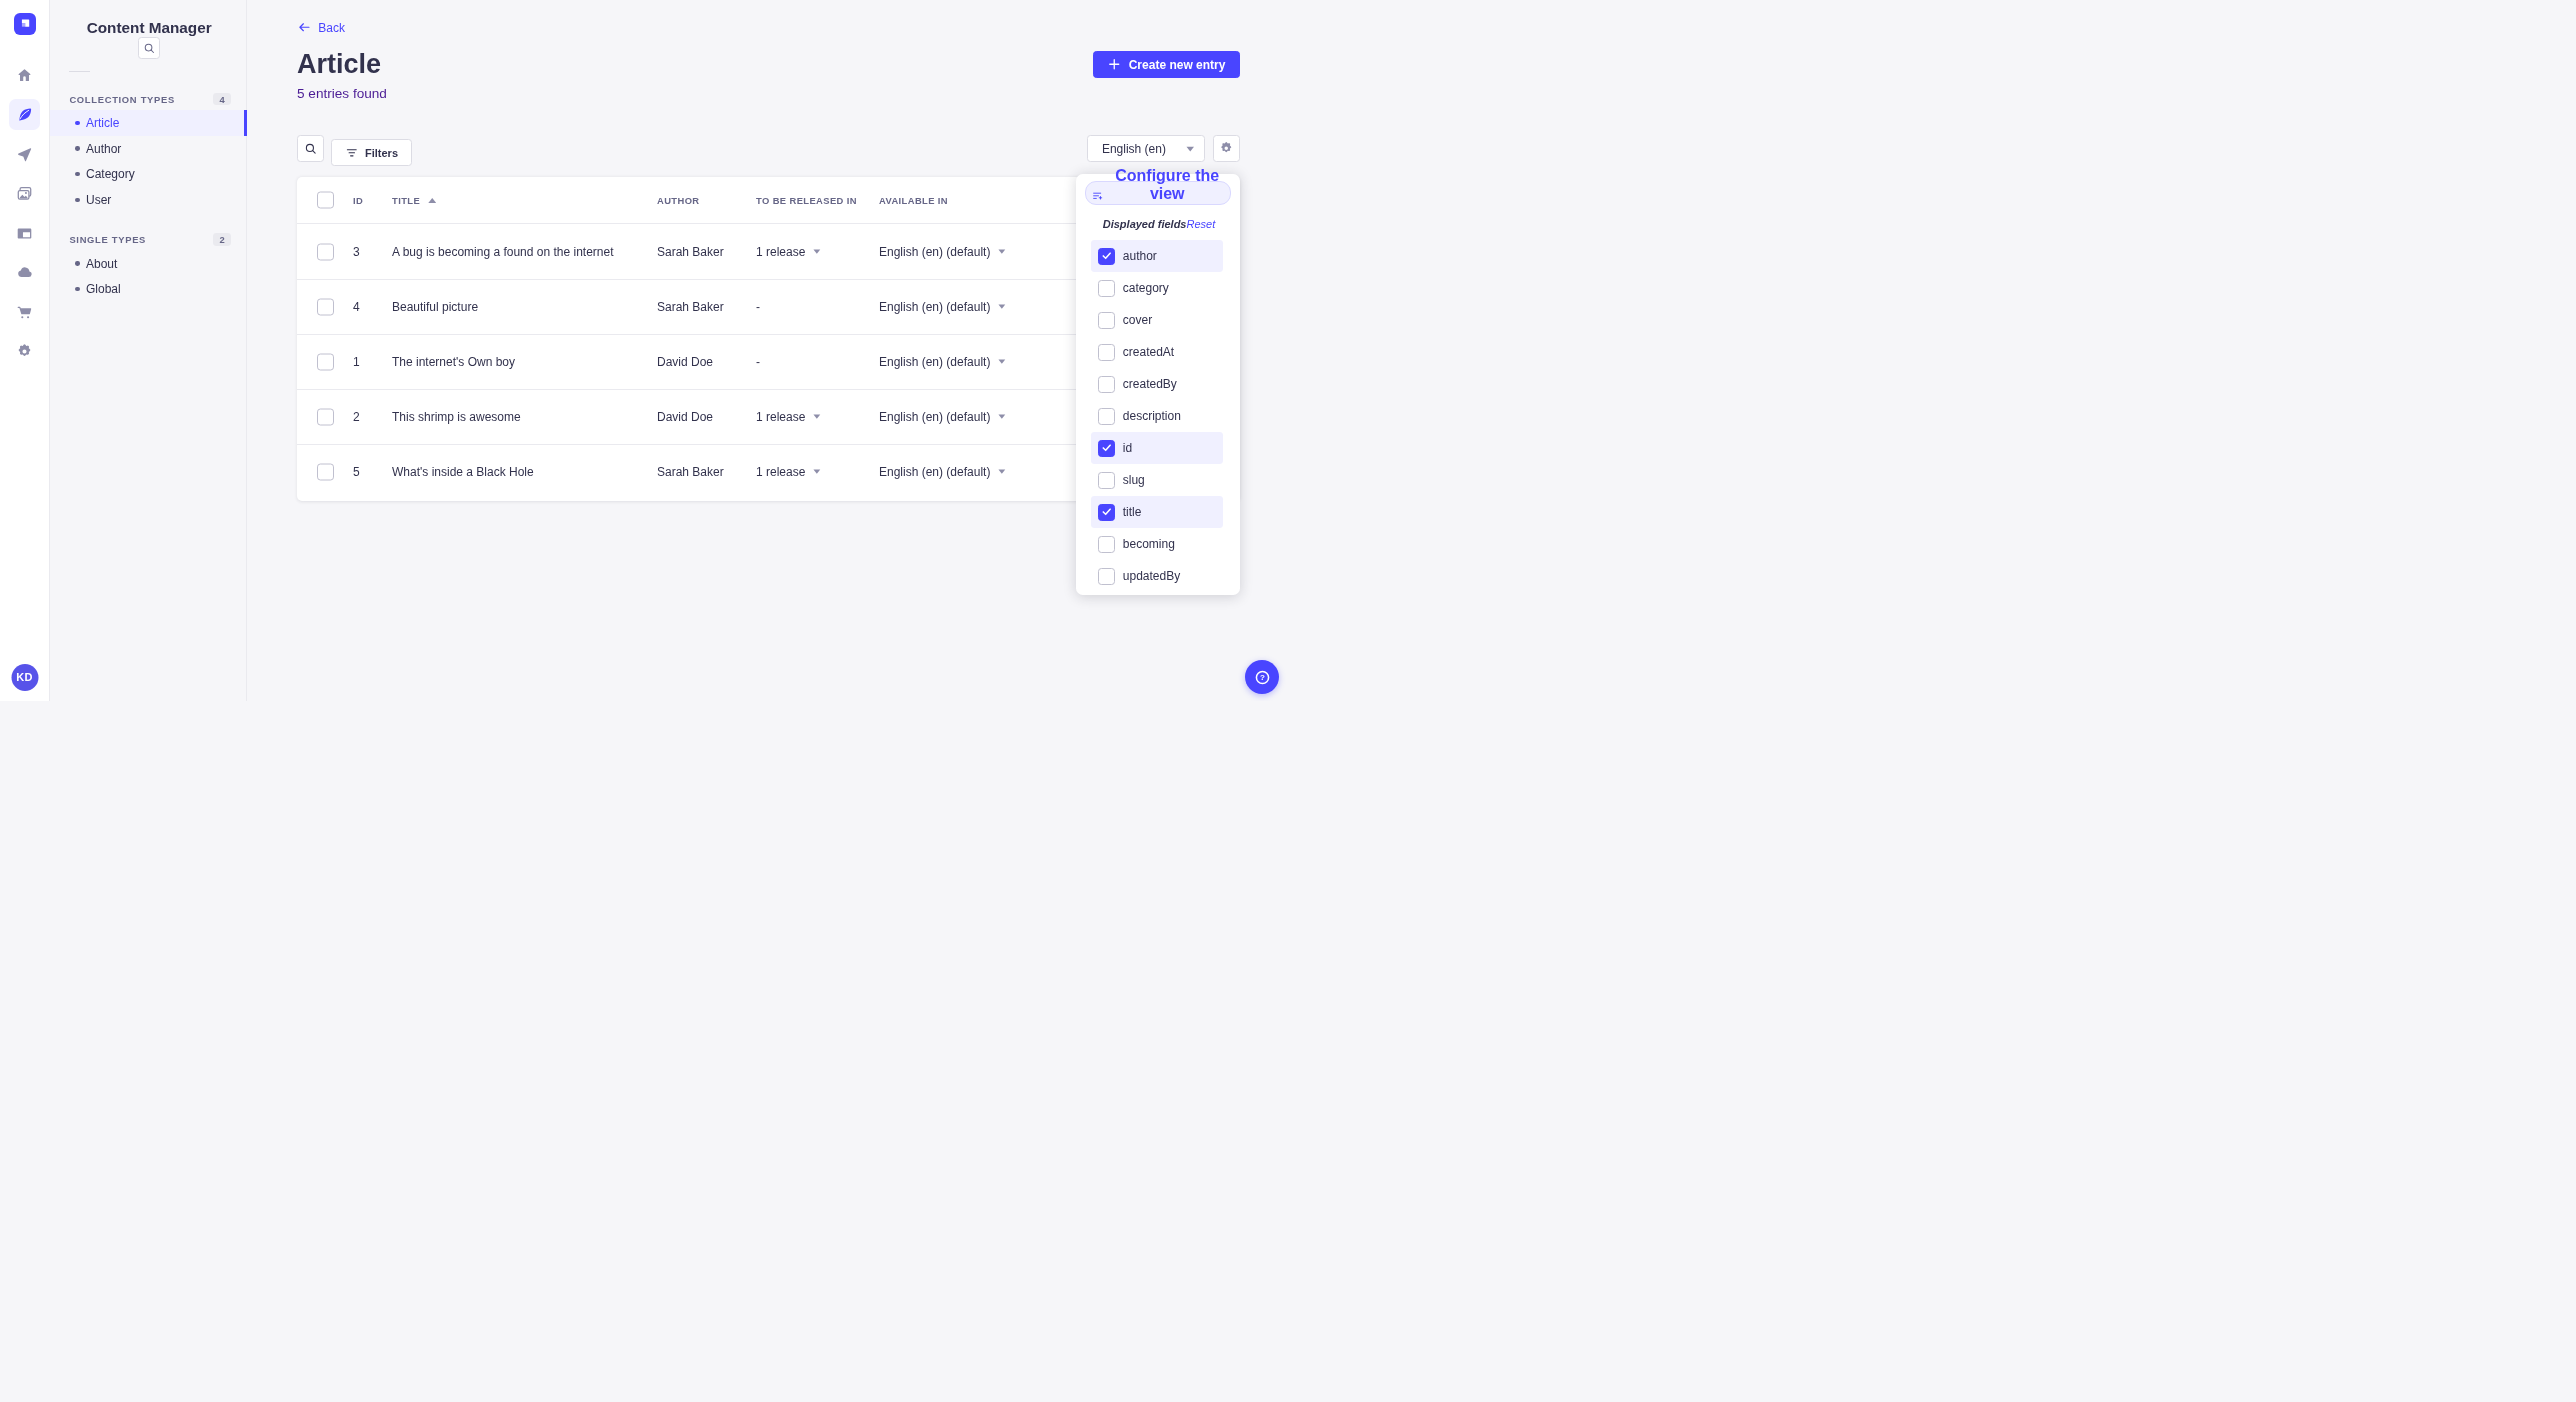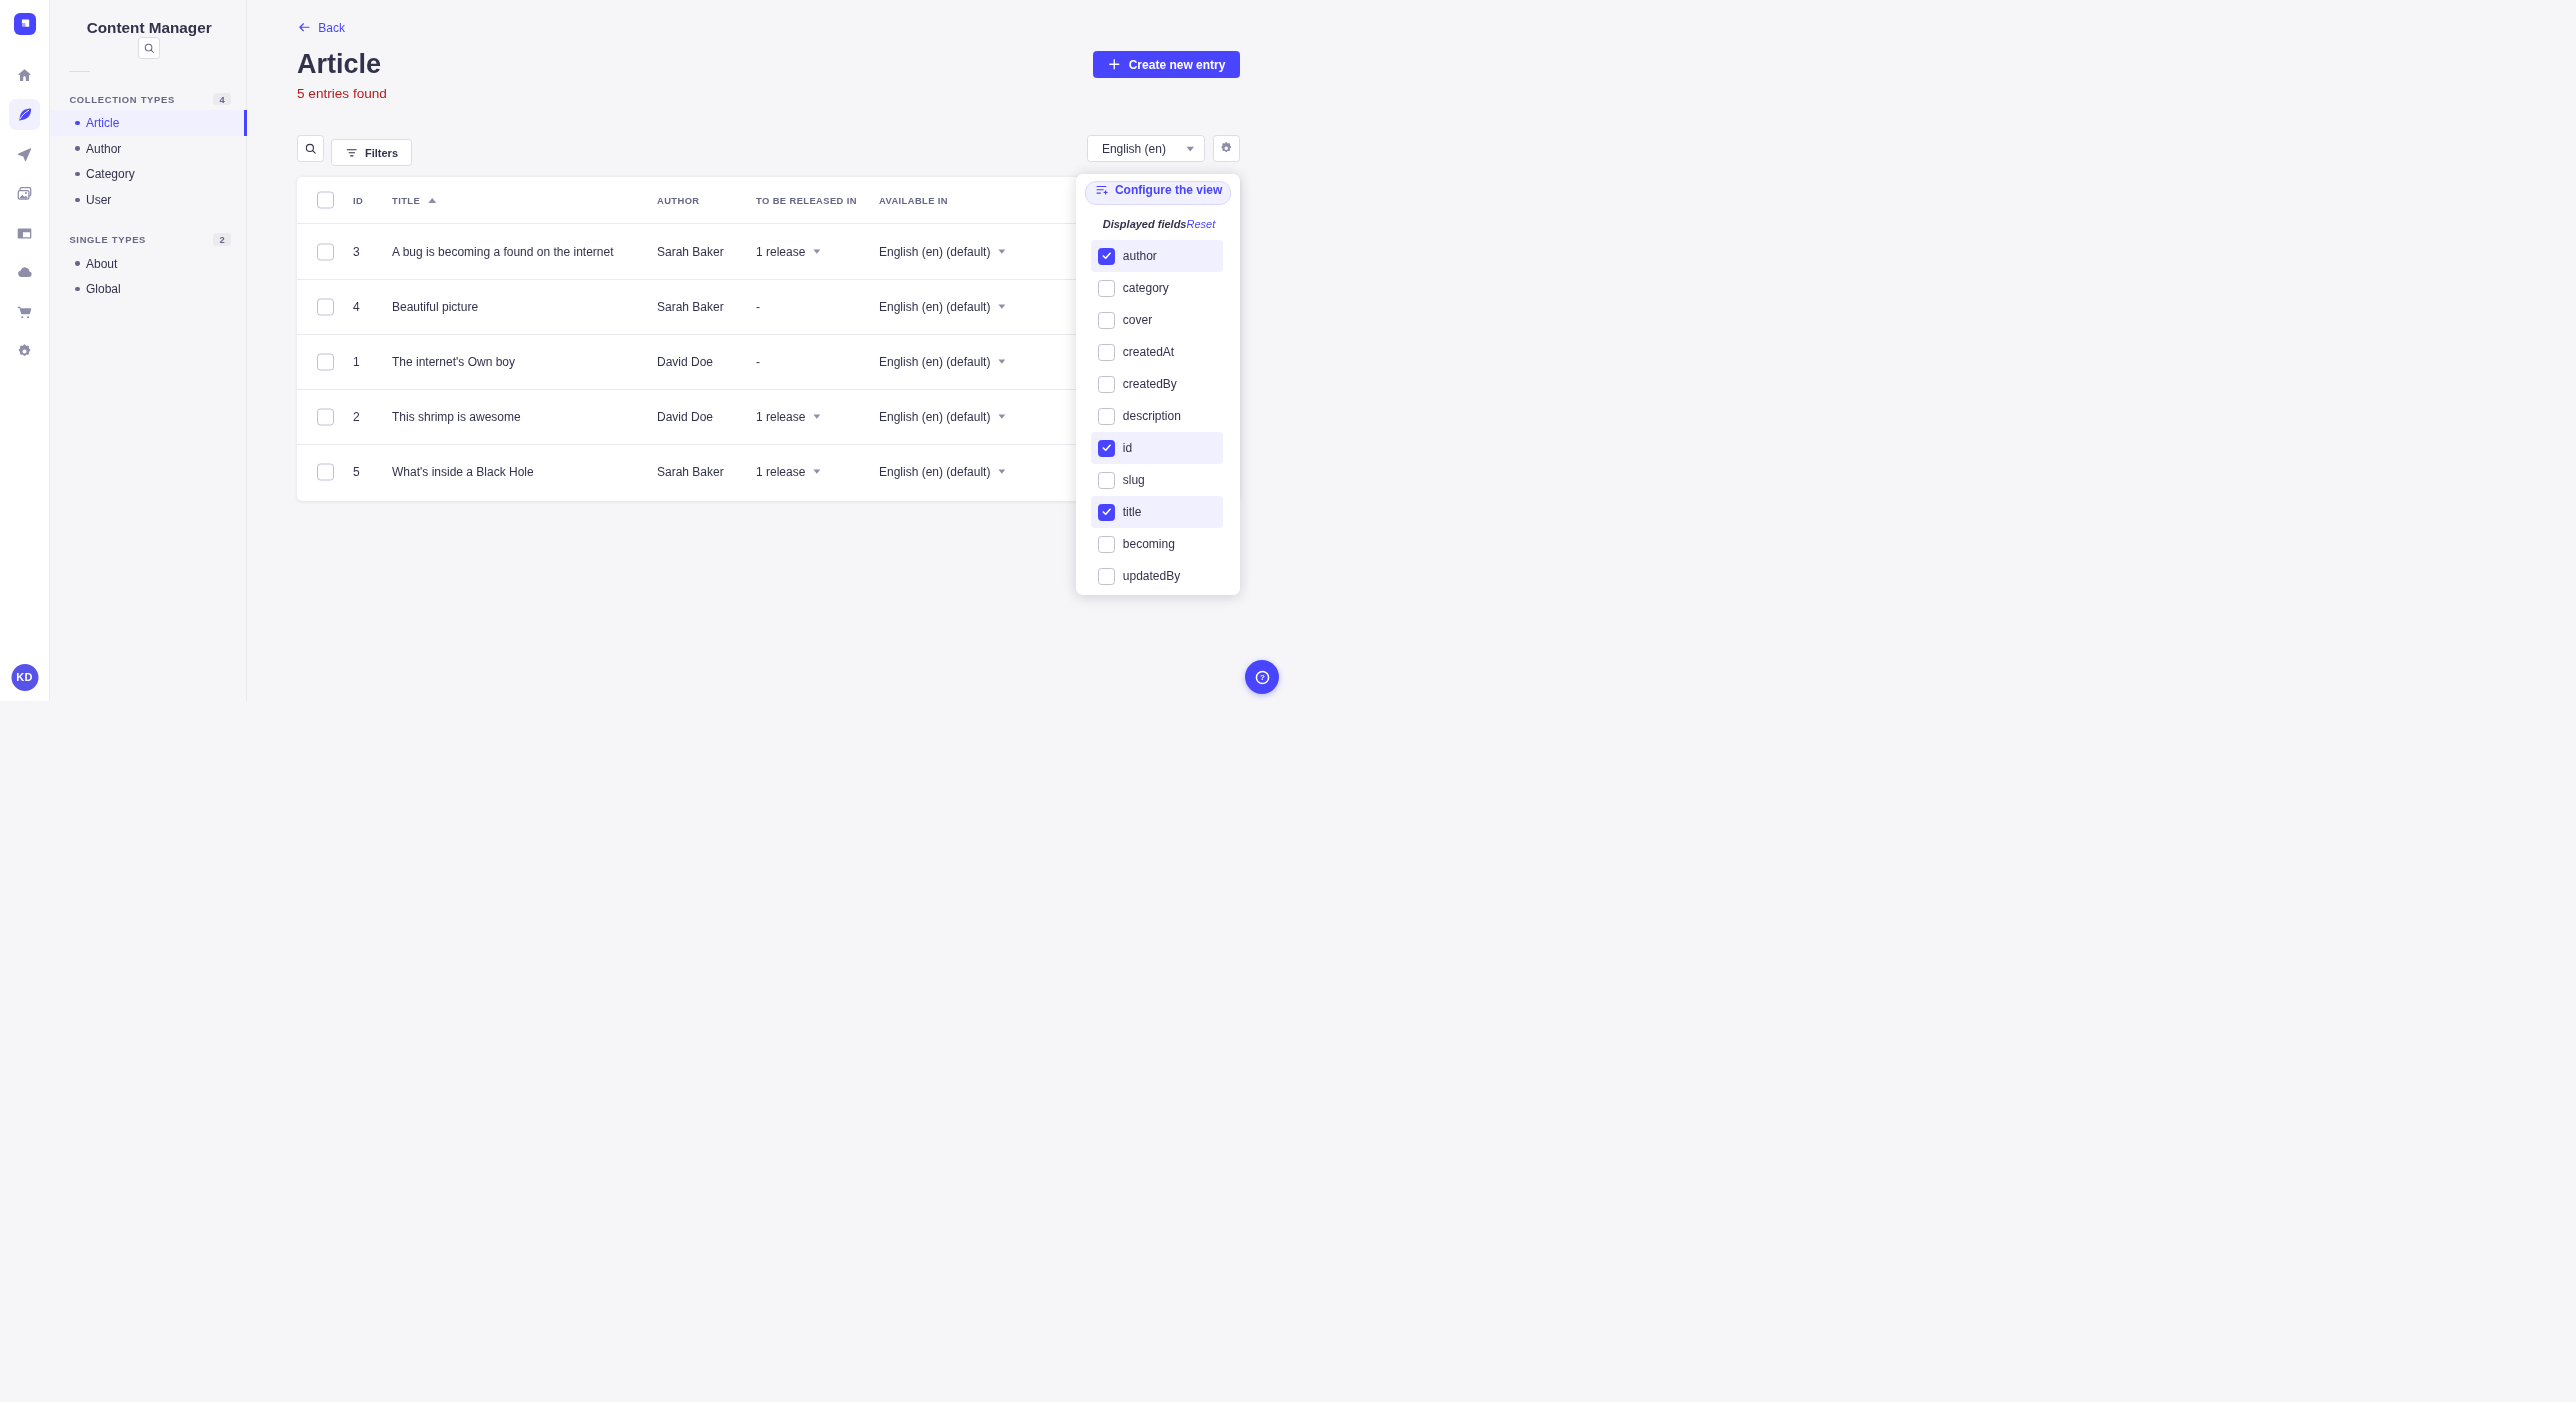--- a/index.html
+++ b/index.html
@@ -30,21 +30,21 @@
   .subnav-item .dot{position:absolute;left:26.4px;width:4.3px;height:4.3px;border-radius:50%;background:#666687;}
   .subnav-item .label{margin-left:37px;font-size:12px;color:#32324d;}
   .subnav-item.active{background:#f0f0ff;}
   .subnav-item.active::after{content:"";position:absolute;right:-0.9px;top:0;bottom:0;width:2.6px;background:#4945ff;}
   .subnav-item.active .label{color:#4945ff;font-weight:500;}
   .subnav-item.active .dot{background:#4945ff;}
   
   .main{position:absolute;left:245px;top:0;right:0;bottom:0;}
   .back{position:absolute;left:52px;top:20.4px;display:flex;align-items:center;gap:6.8px;color:#4945ff;font-size:12px;font-weight:500;cursor:pointer;text-decoration:none;}
   .page-title{position:absolute;left:52px;top:49px;margin:0;font-size:27px;line-height:31px;font-weight:700;color:#32324d;}
-  .subtitle{position:absolute;left:52px;top:85px;font-size:13.6px;line-height:17px;color:#b91c1c;}
+  .subtitle{position:absolute;left:52px;top:85px;font-size:13.6px;line-height:17px;color:#4c1d95;}
   .create-btn{position:absolute;right:48px;top:51px;height:27px;padding:0 13.6px;background:#4945ff;border:0.9px solid #4945ff;border-radius:3.4px;color:#fff;font-size:12px;font-weight:600;display:flex;align-items:center;gap:6.8px;cursor:pointer;}
   .toolbar{position:absolute;left:52px;right:48px;top:135px;height:27px;display:flex;align-items:center;}
   .icon-btn{width:27px;height:27px;background:#fff;border:0.9px solid #dcdce4;border-radius:3.4px;display:flex;align-items:center;justify-content:center;cursor:pointer;padding:0;color:#32324d;}
   .filters-btn{margin-left:6.8px;height:27px;padding:0 12.8px;background:#fff;border:0.9px solid #dcdce4;border-radius:3.4px;display:flex;align-items:center;gap:6.8px;font-size:11px;font-weight:600;color:#32324d;cursor:pointer;margin-top:8px;}
   .toolbar-right{margin-left:auto;display:flex;align-items:center;gap:7.7px;}
   .locale-select{height:27px;box-sizing:border-box;min-width:118px;padding:0 10.2px 0 13.6px;background:#fff;border:0.9px solid #dcdce4;border-radius:3.4px;display:flex;align-items:center;justify-content:space-between;gap:12px;font-size:12px;color:#32324d;cursor:pointer;}
   .gear-btn{color:#8e8ea9;}
   
   .table{position:absolute;left:52px;top:177px;width:943px;height:324px;background:#fff;border-radius:5.1px;box-shadow:0 0.9px 3.4px rgba(33,33,52,.1);overflow:hidden;}
   .thead{position:relative;height:46px;border-bottom:0.9px solid #eaeaef;}
@@ -53,21 +53,21 @@
   .cb{position:absolute;left:20.4px;top:50%;transform:translateY(-50%);width:17px;height:17px;box-sizing:border-box;background:#fff;border:0.9px solid #c0c0cf;border-radius:3.4px;cursor:pointer;}
   .cell{position:absolute;top:50%;transform:translateY(-50%);font-size:12px;color:#32324d;display:flex;align-items:center;gap:7.7px;white-space:nowrap;}
   .cell.th{font-size:9.4px;font-weight:700;letter-spacing:0.4px;color:#666687;}
   .col-id{left:56px;}
   .col-title{left:95px;}
   .col-author{left:360px;}
   .col-release{left:459px;}
   .col-locale{left:582px;}
   
   .popover{position:absolute;left:1076px;top:174px;width:164px;height:421px;background:#fff;border-radius:6.8px;box-shadow:0 1.7px 12.8px rgba(33,33,52,.18);z-index:5;}
-  .configure-btn{position:absolute;left:9.4px;top:6.8px;width:146px;height:24px;box-sizing:border-box;background:#f0f0ff;border:0.9px solid #d9d8ff;border-radius:11px;color:#4945ff;font-size:12px;font-weight:600;display:flex;align-items:flex-start;justify-content:center;gap:6.8px;cursor:pointer;}
+  .configure-btn{position:absolute;left:9.4px;top:6.8px;width:146px;height:24px;box-sizing:border-box;background:#f0f0ff;border:0.9px solid #d9d8ff;border-radius:11px;color:#4945ff;font-size:16px;font-weight:600;display:flex;align-items:flex-end;justify-content:center;gap:6.8px;cursor:pointer;}
   .fields-head{position:absolute;left:19px;right:17px;top:43px;height:13.6px;display:flex;align-items:center;justify-content:center;font-style:italic;}
   .fields-title{font-size:11px;font-weight:700;color:#32324d;}
   .reset{font-size:11px;font-weight:500;color:#4945ff;cursor:pointer;text-decoration:none;}
   .fields-list{position:absolute;left:15.3px;right:17px;top:66px;}
   .field{height:32px;border-radius:3.4px;display:flex;align-items:center;gap:7.7px;padding-left:6.8px;cursor:pointer;}
   .field.checked{background:#f0f0ff;}
   .fcb{width:17px;height:17px;box-sizing:border-box;background:#fff;border:0.9px solid #c0c0cf;border-radius:3.4px;display:flex;align-items:center;justify-content:center;flex:0 0 auto;}
   .field.checked .fcb{background:#4945ff;border-color:#4945ff;}
   .flabel{font-size:12px;color:#32324d;}
   

